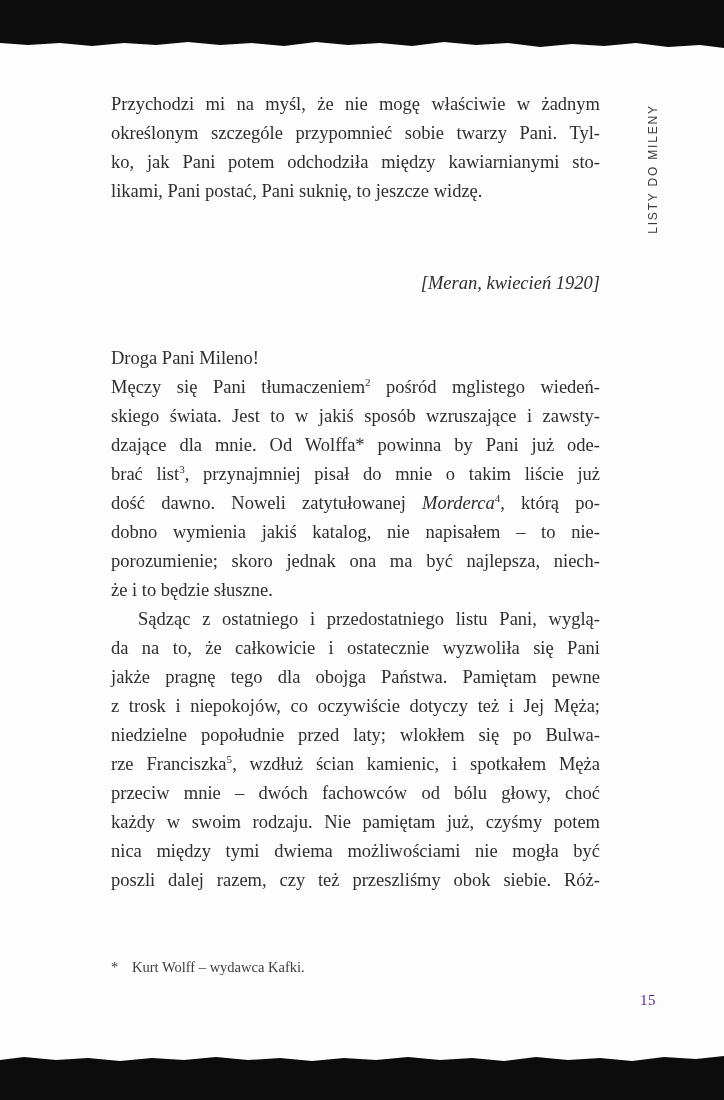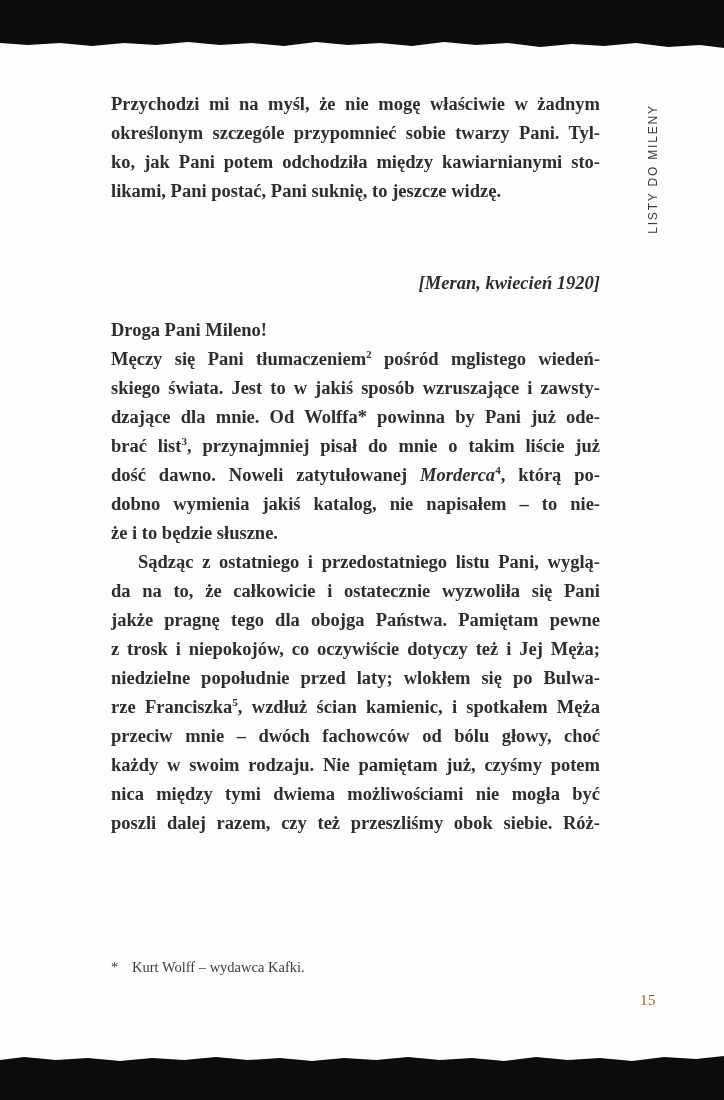--- a/index.html
+++ b/index.html
@@ -10,48 +10,48 @@
     color:#2e2e2e;
   }
   .scan-bar { position:absolute; left:0; width:724px; pointer-events:none; }
   .scan-bar.top { top:0; }
   .scan-bar.bottom { top:1054px; }
 
   .column {
     position:absolute; left:111px; top:90px; width:489px;
     font-size:18.5px; line-height:29px;
   }
-  .line { text-align:justify; text-align-last:justify;font-weight:bold; }
+  .line { text-align:justify; text-align-last:justify; }
   .line.end { text-align-last:left; }
   .line.indent { text-indent:27px; }
   sup { font-size:60%; line-height:0; vertical-align:super; }
   i { font-style:italic; }
 
   .dateline {
     margin-top:63px; font-style:italic;
     text-align:right; text-align-last:right;
   }
-  .salutation { margin-top:18px; text-align:center; text-align-last:left; }
+  .salutation { margin-top:46px; text-align:center; text-align-last:left; }
 
   .vertical-header {
     position:absolute; left:653px; top:169px; white-space:nowrap;
     transform:translate(-50%,-50%) rotate(-90deg);
     font-family:"Liberation Sans","DejaVu Sans",sans-serif;
     font-size:12px; letter-spacing:1.8px; color:#3a3a3a;
   }
 
   .footnote {
     position:absolute; left:111px; top:957px; width:489px;
     font-size:14.5px; line-height:20px; color:#3c3c3c; display:flex;
   }
   .fn-marker { width:21px; flex:0 0 21px; }
 
   .page-number {
     position:absolute; left:640px; top:992px;
-    font-size:15px; color:#a16207; letter-spacing:0.5px;
+    font-size:15px; color:#4c1d95; letter-spacing:0.5px;
   }
 </style>
 </head>
 <body>
 
 <svg class="scan-bar top" width="724" height="52">
   <polygon points="0,0 724,0 724,48 700,45 668,47 636,43 604,46 572,44 540,47 508,43 476,45 444,42 412,46 380,43 348,45 316,42 284,46 252,43 220,45 188,42 156,45 124,43 92,46 60,43 28,45 0,43" fill="#0c0c0c"></polygon>
 </svg>
 <svg class="scan-bar bottom" width="724" height="46">
   <polygon points="0,46 724,46 724,2 696,5 664,3 632,7 600,4 568,6 536,3 504,7 472,4 440,6 408,3 376,6 344,4 312,7 280,4 248,6 216,3 184,6 152,4 120,7 88,4 56,6 24,3 0,6" fill="#0c0c0c"></polygon>
@@ -69,20 +69,21 @@
   <div class="line dateline">[Meran, kwiecień 1920]</div>
   <div class="line salutation">Droga Pani Mileno!</div>
   <div id="letter-body">
       <div class="para">
         <div class="line">Męczy się Pani tłumaczeniem<sup>2</sup> pośród mglistego wiedeń-</div>
         <div class="line">skiego świata. Jest to w jakiś sposób wzruszające i zawsty-</div>
         <div class="line">dzające dla mnie. Od Wolffa* powinna by Pani już ode-</div>
         <div class="line">brać list<sup>3</sup>, przynajmniej pisał do mnie o takim liście już</div>
         <div class="line">dość dawno. Noweli zatytułowanej <i>Morderca</i><sup>4</sup>, którą po-</div>
         <div class="line">dobno wymienia jakiś katalog, nie napisałem – to nie-</div>
+        <div class="line">porozumienie; skoro jednak ona ma być najlepsza, niech-</div>
         <div class="line end">że i to będzie słuszne.</div>
       </div>
       <div class="para">
         <div class="line indent">Sądząc z ostatniego i przedostatniego listu Pani, wyglą-</div>
         <div class="line">da na to, że całkowicie i ostatecznie wyzwoliła się Pani</div>
         <div class="line">jakże pragnę tego dla obojga Państwa. Pamiętam pewne</div>
         <div class="line">z trosk i niepokojów, co oczywiście dotyczy też i Jej Męża;</div>
         <div class="line">niedzielne popołudnie przed laty; wlokłem się po Bulwa-</div>
         <div class="line">rze Franciszka<sup>5</sup>, wzdłuż ścian kamienic, i spotkałem Męża</div>
         <div class="line">przeciw mnie – dwóch fachowców od bólu głowy, choć</div>

